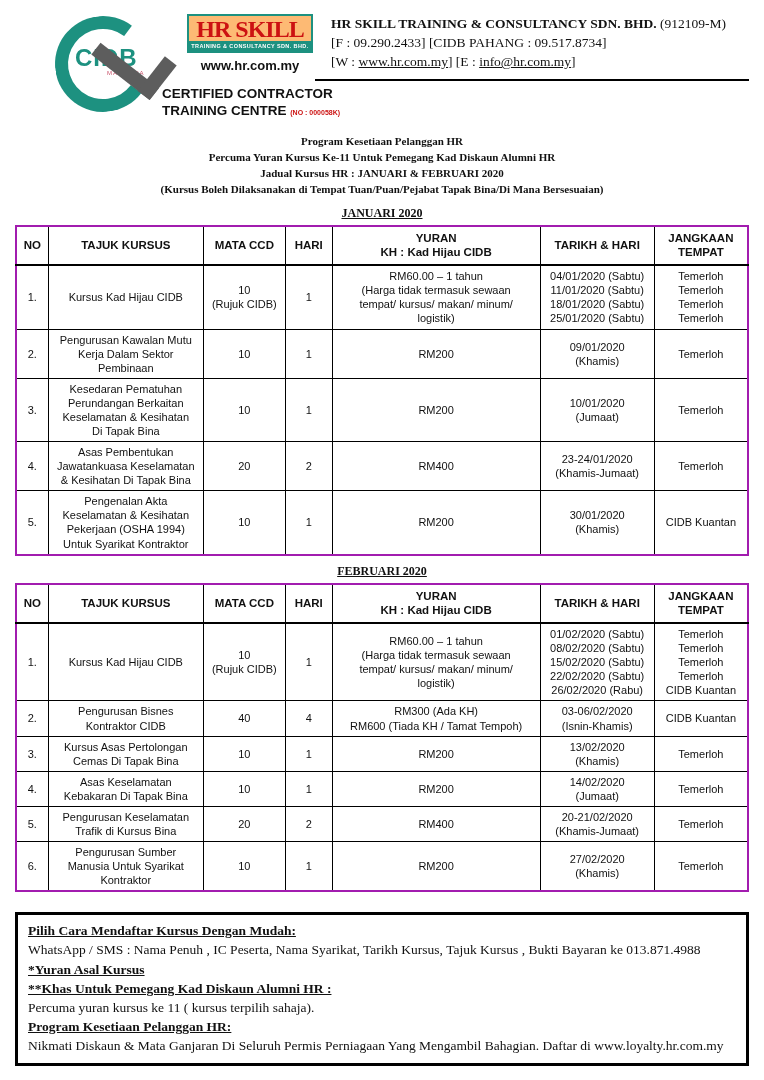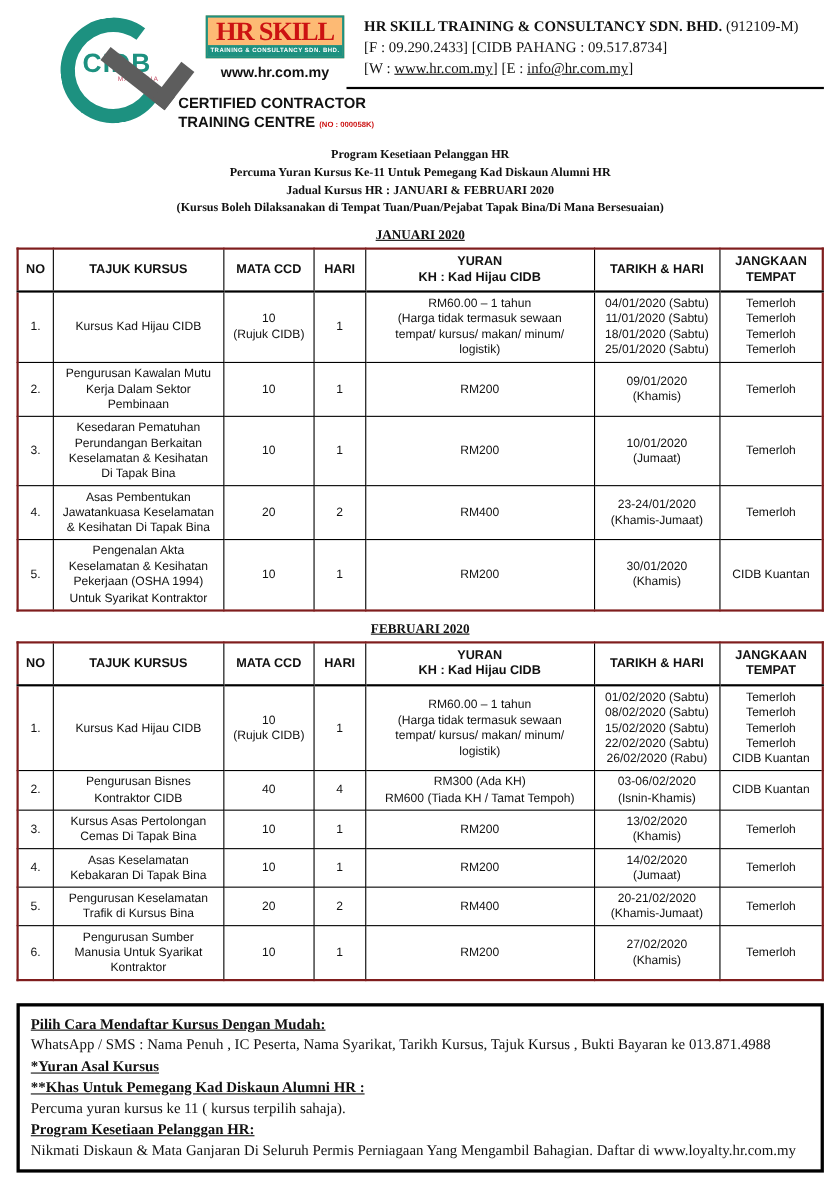--- a/index.html
+++ b/index.html
@@ -61,21 +61,21 @@
   .title-block { text-align: center; font-weight: bold; font-size: 11px; line-height: 1.45; margin-top: 10px; }
 
   
   .tbl-title {
     text-align: center; font-weight: bold; font-size: 12px;
     text-decoration: underline; margin-top: 8px; margin-bottom: 4px;
   }
   table.course {
     width: 100%; border-collapse: collapse; table-layout: fixed;
     font-family: "Liberation Sans", sans-serif; font-size: 11px;
-    border: 2px solid #7f1d1d;
+    border: 2px solid #a21caf;
     padding-left: 47px;
   }
   table.course th, table.course td {
     border: 1px solid #000; text-align: center; vertical-align: middle;
     padding: 3px 3px; white-space: pre-line; line-height: 1.28;
   }
   table.course th { font-size: 11.5px; border-bottom-width: 2px; padding: 4px 2px; }
   col.c-no { width: 4.4%; }
   col.c-tajuk { width: 21.2%; }
   col.c-mata { width: 11.2%; }

